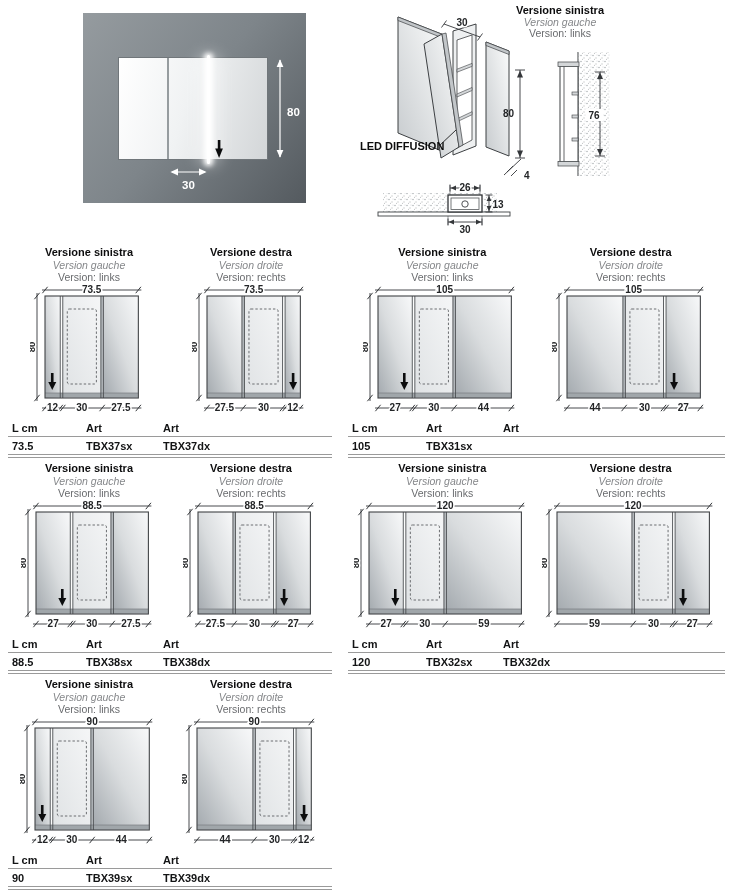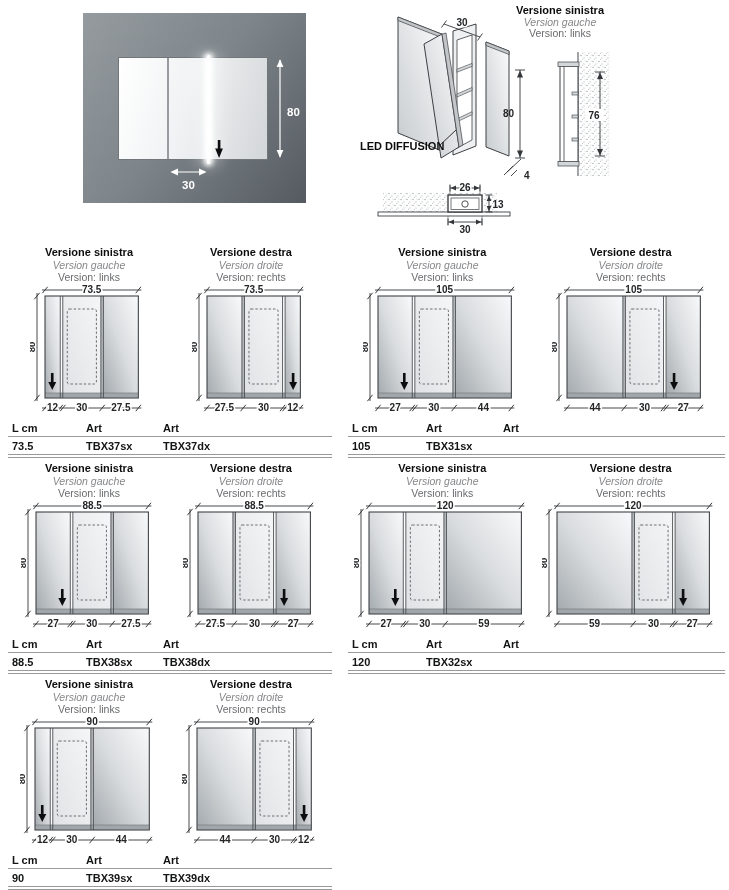--- a/index.html
+++ b/index.html
@@ -717,20 +717,21 @@
       </div>
       <div class="spec-table">
         <div class="tr th">
           <span class="c1">L cm</span>
           <span class="c2">Art</span>
           <span class="c3">Art</span>
         </div>
         <div class="tr td">
           <span class="c1">120</span>
           <span class="c2">TBX32sx</span>
+          <span class="c3">TBX32dx</span>
         </div>
         <div class="dbl"></div>
       </div>
     </div>
 
     <div class="section" style="left: 8px; top: 678px; width: 324px;">
       <div class="variants">
         <div class="variant">
           <div class="vh">
             <div class="vh-it">Versione sinistra</div>

